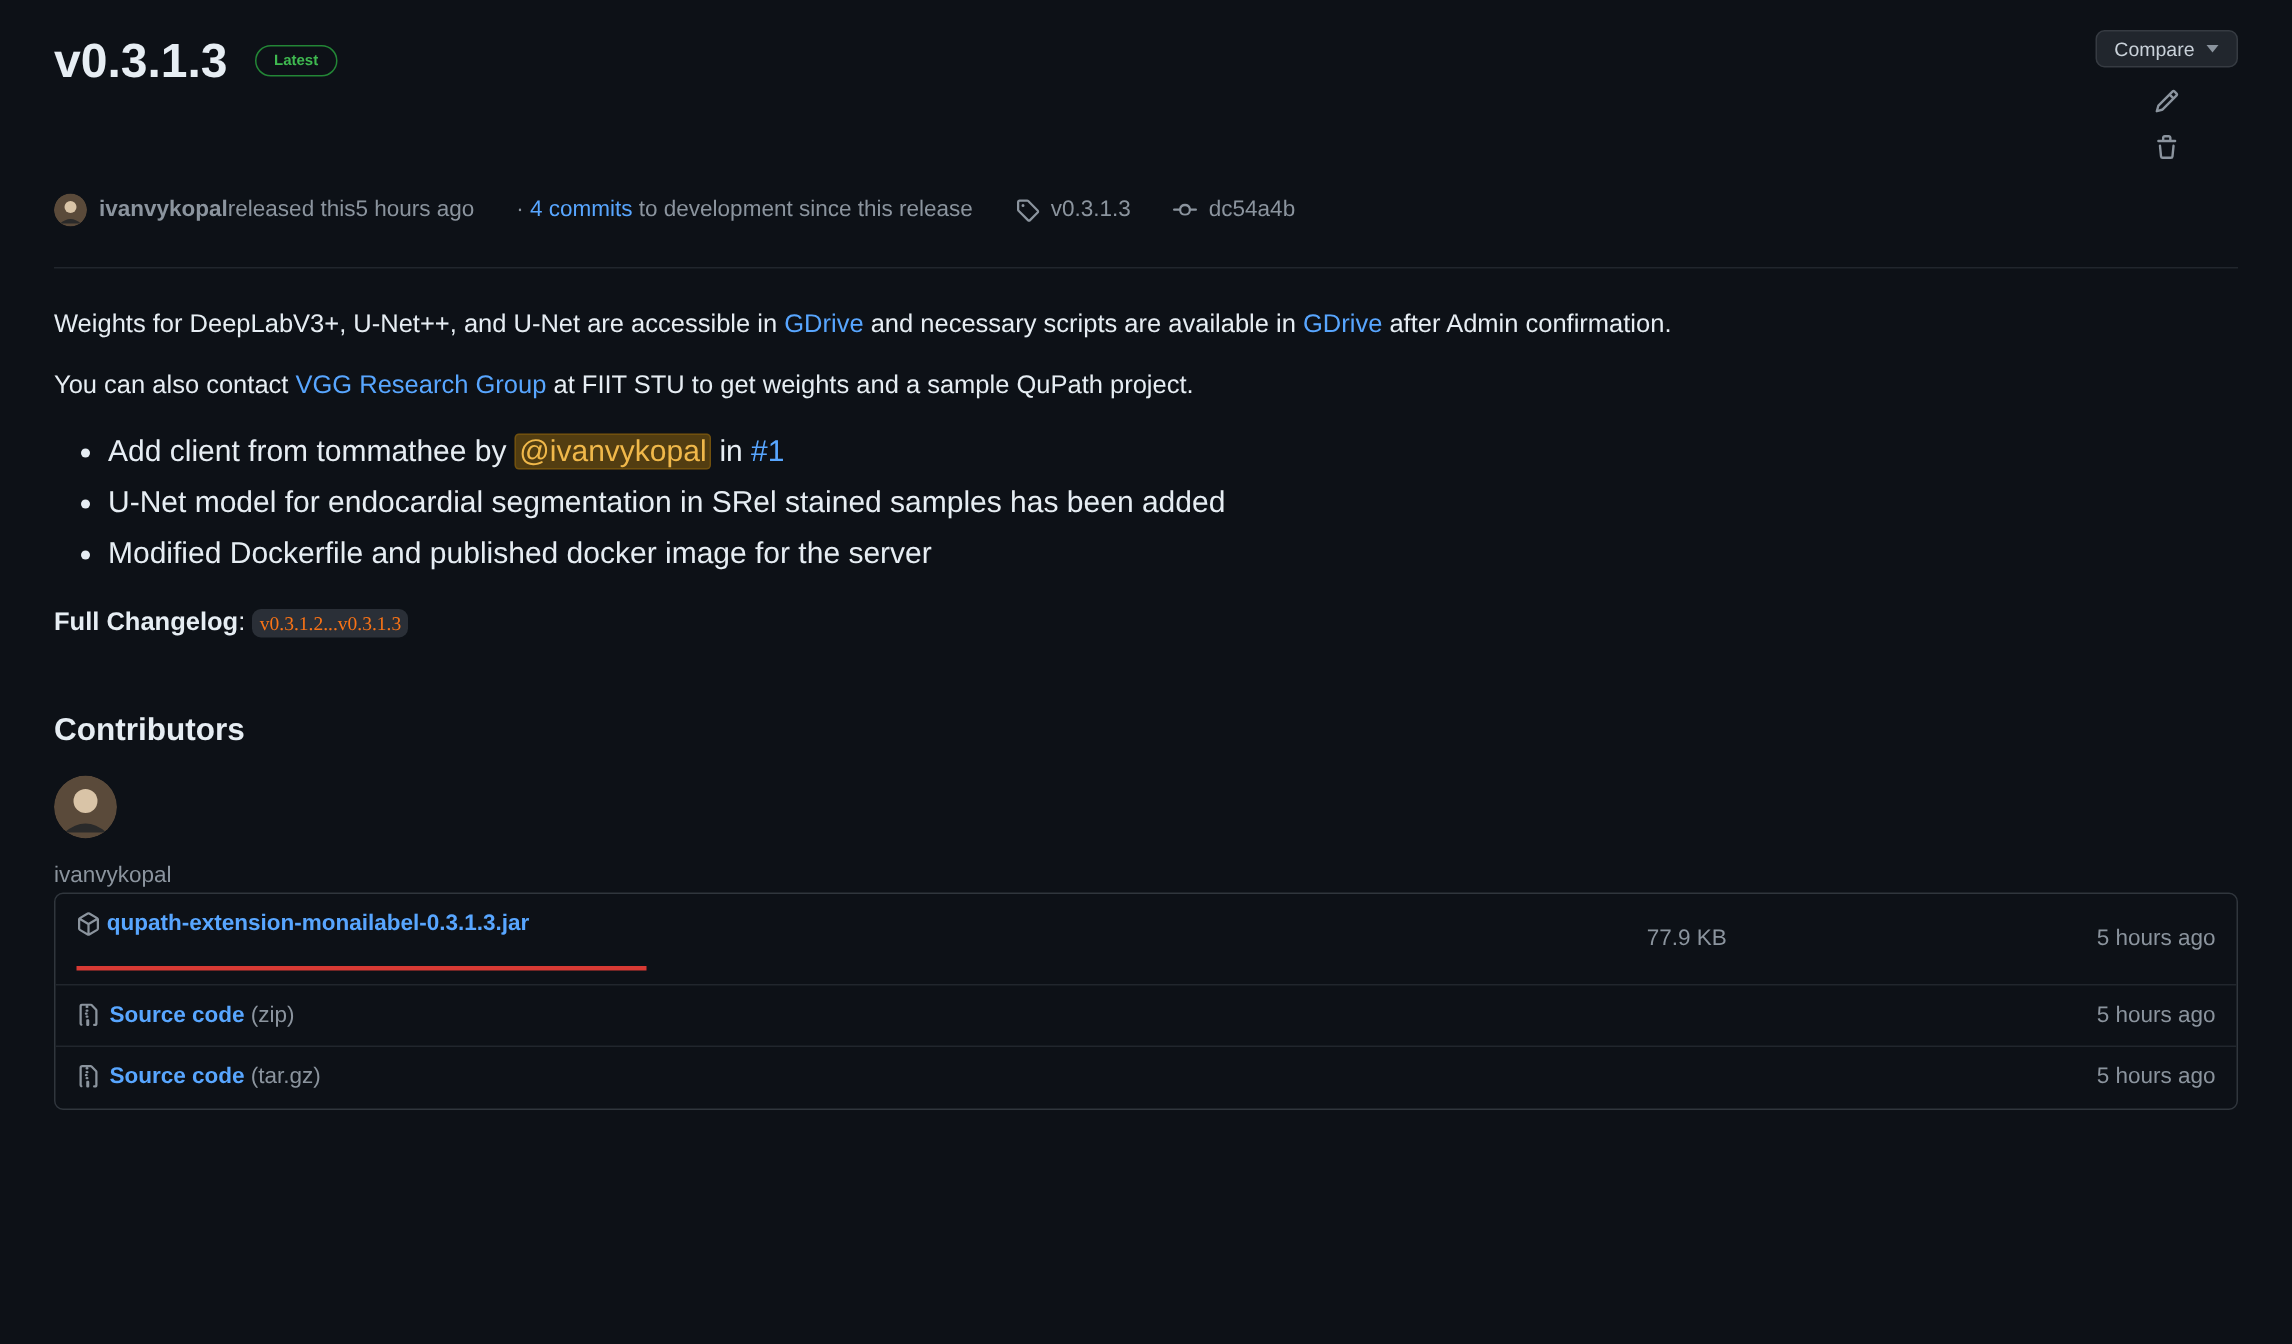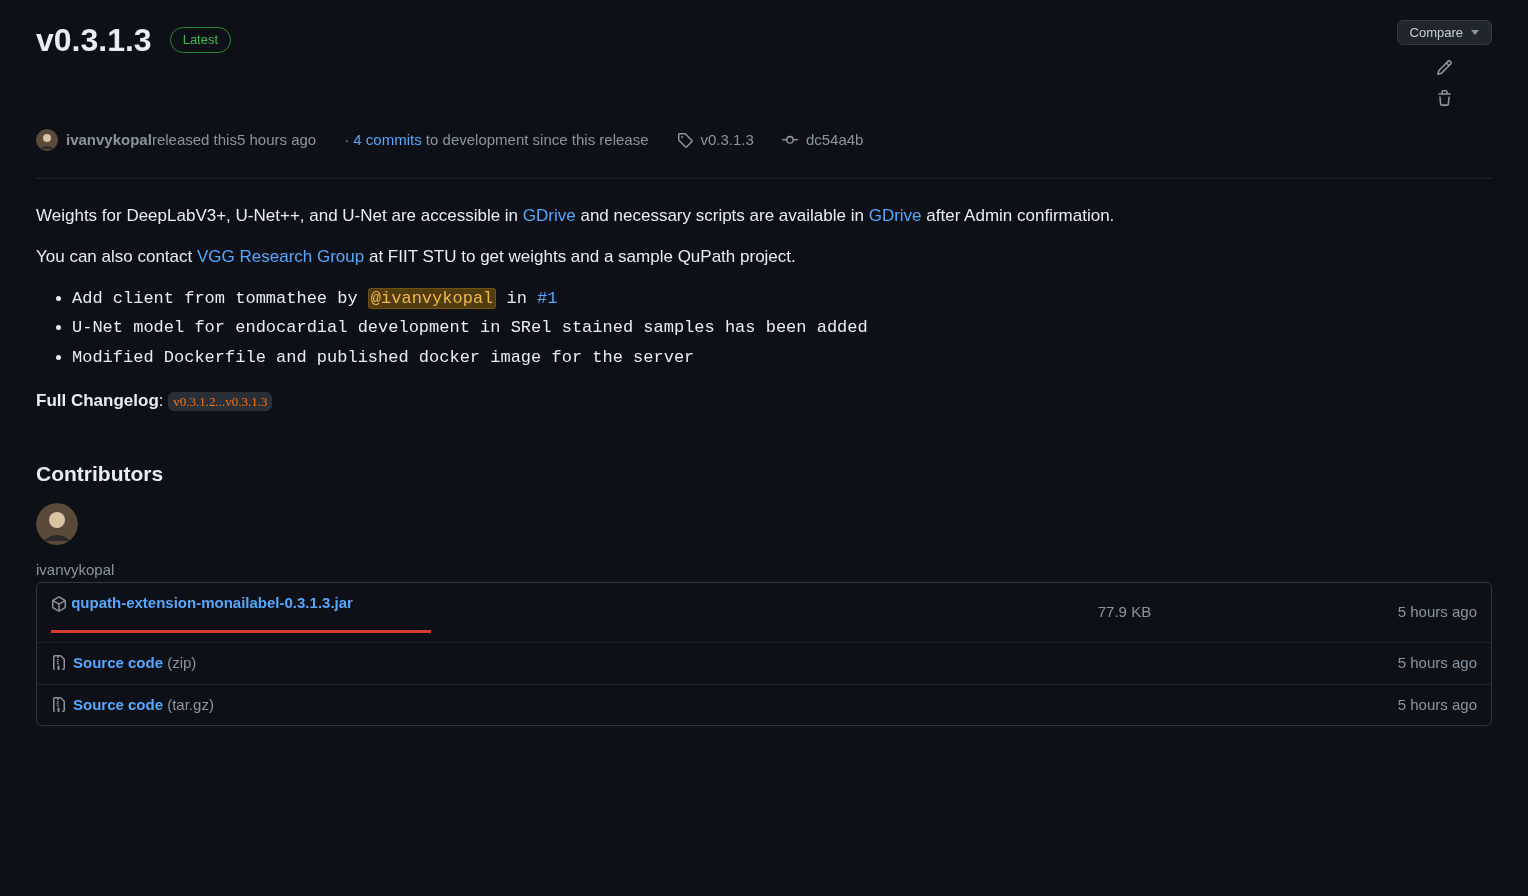--- a/index.html
+++ b/index.html
@@ -27,23 +27,23 @@
   }
   h1.release-title {
     font-size: 32px;
     font-weight: 600;
     color: #e6edf3;
   }
   .badge-latest {
     border: 1px solid #238636;
     color: #3fb950;
     border-radius: 999px;
-    font-size: 13px;
+    font-size: 10px;
     padding: 2px 12px;
-    font-weight: 400;
+    font-weight: 700;
   }
   .actions {
     display: flex;
     align-items: center;
     gap: 14px;
     margin-top: 4px;
     flex-direction: column;
   }
   .compare-btn {
     background: #21262d;
@@ -99,23 +99,22 @@
     border-bottom: 1px solid #21262d;
     padding-bottom: 8px;
     margin-top: 28px;
     margin-bottom: 18px;
   }
   .body ul {
     padding-left: 36px;
     margin-bottom: 18px;
   }
   .body li {
-    font-size: 17px;
+    font-size: 20px;
     margin-bottom: 4px;
-    font-family: Liberation Mono, monospace;
   }
   .mention {
     background: rgba(187, 128, 9, 0.4);
     color: #f0b84a;
     border-radius: 3px;
     padding: 0 2px;
     font-weight: 500;
     border: 1px solid rgba(187,128,9,0.3);
   }
   .changelog-label { font-size: 17px; font-weight: 600; }
@@ -250,21 +249,21 @@
     <p>
       <span>Weights for DeepLabV3+, U-Net++, and U-Net are accessible in </span><a class="link">GDrive</a><span> and necessary scripts are available in </span><a class="link">GDrive</a><span> after Admin confirmation.</span>
     </p>
     <p>
       <span>You can also contact </span><a class="link">VGG Research Group</a><span> at FIIT STU to get weights and a sample QuPath project.</span>
     </p>
     <ul>
       <li>
         <span>Add client from tommathee by </span><span class="mention">@ivanvykopal</span><span> in </span><a class="link">#1</a>
       </li>
-      <li>U-Net model for endocardial development in SRel stained samples has been added</li>
+      <li>U-Net model for endocardial segmentation in SRel stained samples has been added</li>
       <li>Modified Dockerfile and published docker image for the server</li>
     </ul>
     <p>
       <span class="changelog-label">Full Changelog</span><span>: </span><a class="code-chip">v0.3.1.2...v0.3.1.3</a>
     </p>
   </div>
 
   <h3 class="section-title">Contributors</h3>
   <a>
     <svg class="contrib-avatar avatar-svg" width="42" height="42" viewBox="0 0 42 42">

